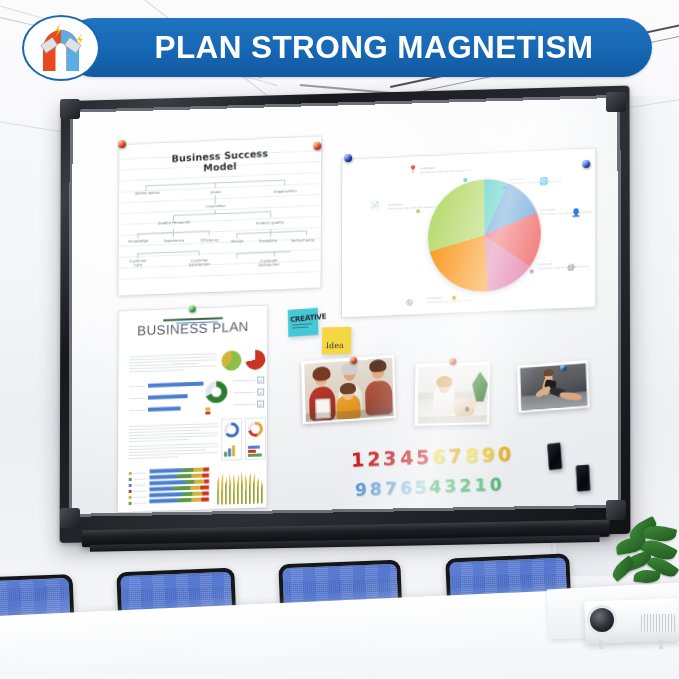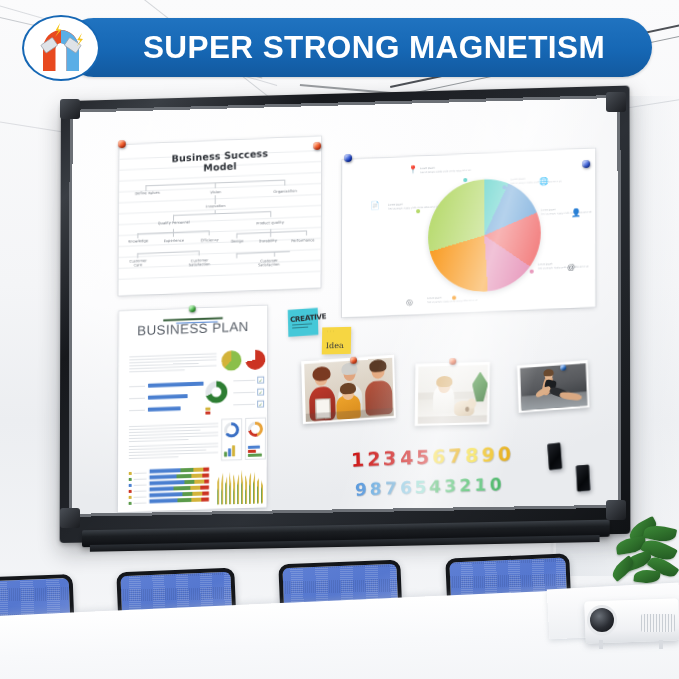--- a/index.html
+++ b/index.html
@@ -624,21 +624,21 @@
       <div class="back"></div>
     </div>
   <div class="chair" id="chair4">
       <div class="back"></div>
     </div>
 
   <div id="table"></div>
 
   <div id="banner">
     <div class="banner-pill">
-      <span class="banner-text nosel">SUPER STRONG MAGNETISM</span>
+      <span class="banner-text nosel">PLAN STRONG MAGNETISM</span>
     </div>
     <div class="banner-badge">
       <svg width="62" height="54" viewBox="0 0 62 54" aria-hidden="true">
 
         <path d="M14 46 A17 19 0 0 1 48 46 L48 30 A1 1 0 0 0 48 30 L36 30 A5 7 0 0 0 26 30 L26 46 Z" fill="none"></path>
         <path d="M13 50 L13 28 A18 19 0 0 1 49 28 L49 50 L36.5 50 L36.5 28 A5.5 6 0 0 0 25.5 28 L25.5 50 Z" fill="#e8491f"></path>
         <path d="M31 9.2 A18 19 0 0 1 49 28 L49 50 L36.5 50 L36.5 28 A5.5 6 0 0 0 31 22.2 Z" fill="#5aaee6"></path>
 
         <rect x="12.2" y="19.5" width="14" height="9.5" rx="1" fill="#dfe3e8" stroke="#9aa1a9" stroke-width=".7" transform="rotate(-34 19.2 24.2)"></rect>
         <rect x="35.8" y="19.5" width="14" height="9.5" rx="1" fill="#dfe3e8" stroke="#9aa1a9" stroke-width=".7" transform="rotate(34 42.8 24.2)"></rect>

